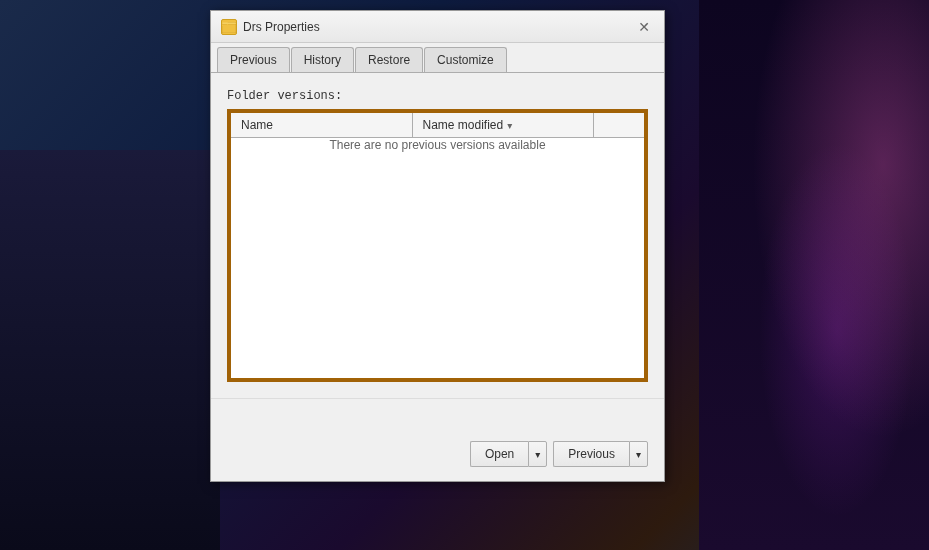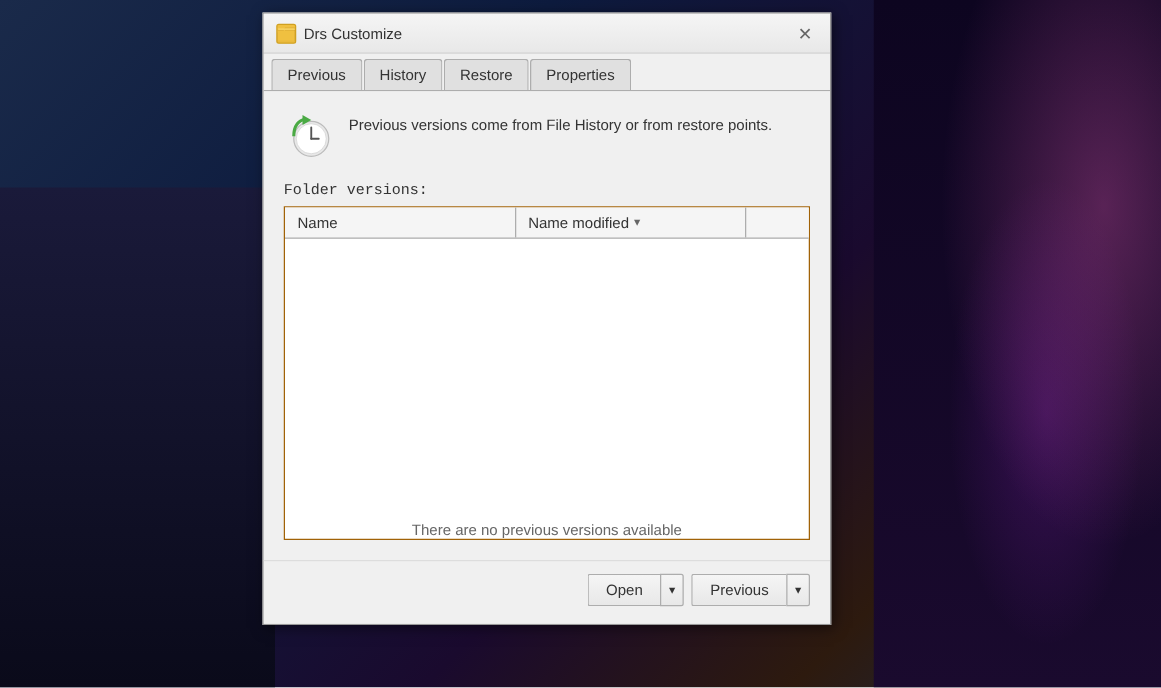--- a/index.html
+++ b/index.html
@@ -156,21 +156,21 @@
     }
 
     .folder-versions-label {
       font-size: 12px;
       color: #333;
       margin-bottom: 6px;
       font-family: Liberation Mono, monospace;
     }
 
     .versions-table {
-      border: 1px solid #a16207;
+      border: 4px solid #a16207;
       background: white;
       width: 100%;
     }
 
     .table-header {
       display: flex;
       border-bottom: 1px solid #adadad;
       background: #f5f5f5;
     }
 
@@ -191,40 +191,41 @@
     }
 
     .sort-arrow {
       color: #666;
       font-size: 10px;
     }
 
     .table-body {
       height: 240px;
       display: flex;
-      align-items: flex-end;
+      align-items: flex-start;
       justify-content: center;
     }
 
     .no-versions-text {
       font-size: 12px;
       color: #666;
     }
 
     .bottom-buttons {
       display: flex;
       justify-content: flex-end;
       gap: 6px;
       padding: 10px 16px 14px;
       background: #f0f0f0;
       border-top: 1px solid #ddd;
     }
 
     .btn-group {
       display: flex;
+      margin-top: 32px;
     }
 
     .btn {
       padding: 4px 14px;
       font-size: 12px;
       border: 1px solid #adadad;
       background: linear-gradient(to bottom, #f5f5f5, #e8e8e8);
       cursor: pointer;
       color: #333;
       height: 26px;
@@ -253,50 +254,34 @@
   <div class="title-bar">
     <div class="title-bar-left">
       <div class="title-icon">
         <svg width="14" height="12" viewBox="0 0 14 12">
           <rect x="0" y="3" width="14" height="9" fill="#f0c040" stroke="#c8982a" stroke-width="0.5"></rect>
           <rect x="0" y="3" width="6" height="2" fill="#f0c040"></rect>
           <path d="M0,3 L5,3 L6,1.5 L14,1.5" fill="none" stroke="#c8982a" stroke-width="0.5"></path>
           <rect x="0" y="1.5" width="14" height="1.5" fill="#f5d060" rx="1"></rect>
         </svg>
       </div>
-      <span class="title-text">Drs Customize</span>
+      <span class="title-text">Drs Properties</span>
     </div>
     <button class="close-btn">✕</button>
   </div>
 
   <div class="tabs">
     <div class="tab">Previous</div>
     <div class="tab">History</div>
     <div class="tab">Restore</div>
-    <div class="tab">Properties</div>
+    <div class="tab">Customize</div>
   </div>
 
   <div class="content">
 
-    <div class="info-row">
-      <div class="history-icon">
-        <svg width="40" height="40" viewBox="0 0 40 40">
-
-          <circle cx="22" cy="22" r="14" fill="#e8e8e8" stroke="#bbb" stroke-width="1"></circle>
-          <circle cx="22" cy="22" r="12" fill="white" stroke="#ccc" stroke-width="0.5"></circle>
-
-          <line x1="22" y1="22" x2="22" y2="13" stroke="#555" stroke-width="1.5" stroke-linecap="round"></line>
-          <line x1="22" y1="22" x2="28" y2="22" stroke="#555" stroke-width="1.5" stroke-linecap="round"></line>
-
-          <path d="M8,20 Q8,8 18,6" fill="none" stroke="#4aaa44" stroke-width="2.5"></path>
-          <polygon points="15,3 22,7 15,11" fill="#4aaa44"></polygon>
-        </svg>
-      </div>
-      <p class="info-text">Previous versions come from File History or from restore points.</p>
-    </div>
 
     <div class="folder-versions-label">Folder versions:</div>
 
     <div class="versions-table">
       <div class="table-header">
         <div class="th">
           <span>Name</span>
         </div>
         <div class="th">
           <span>Name modified</span>

